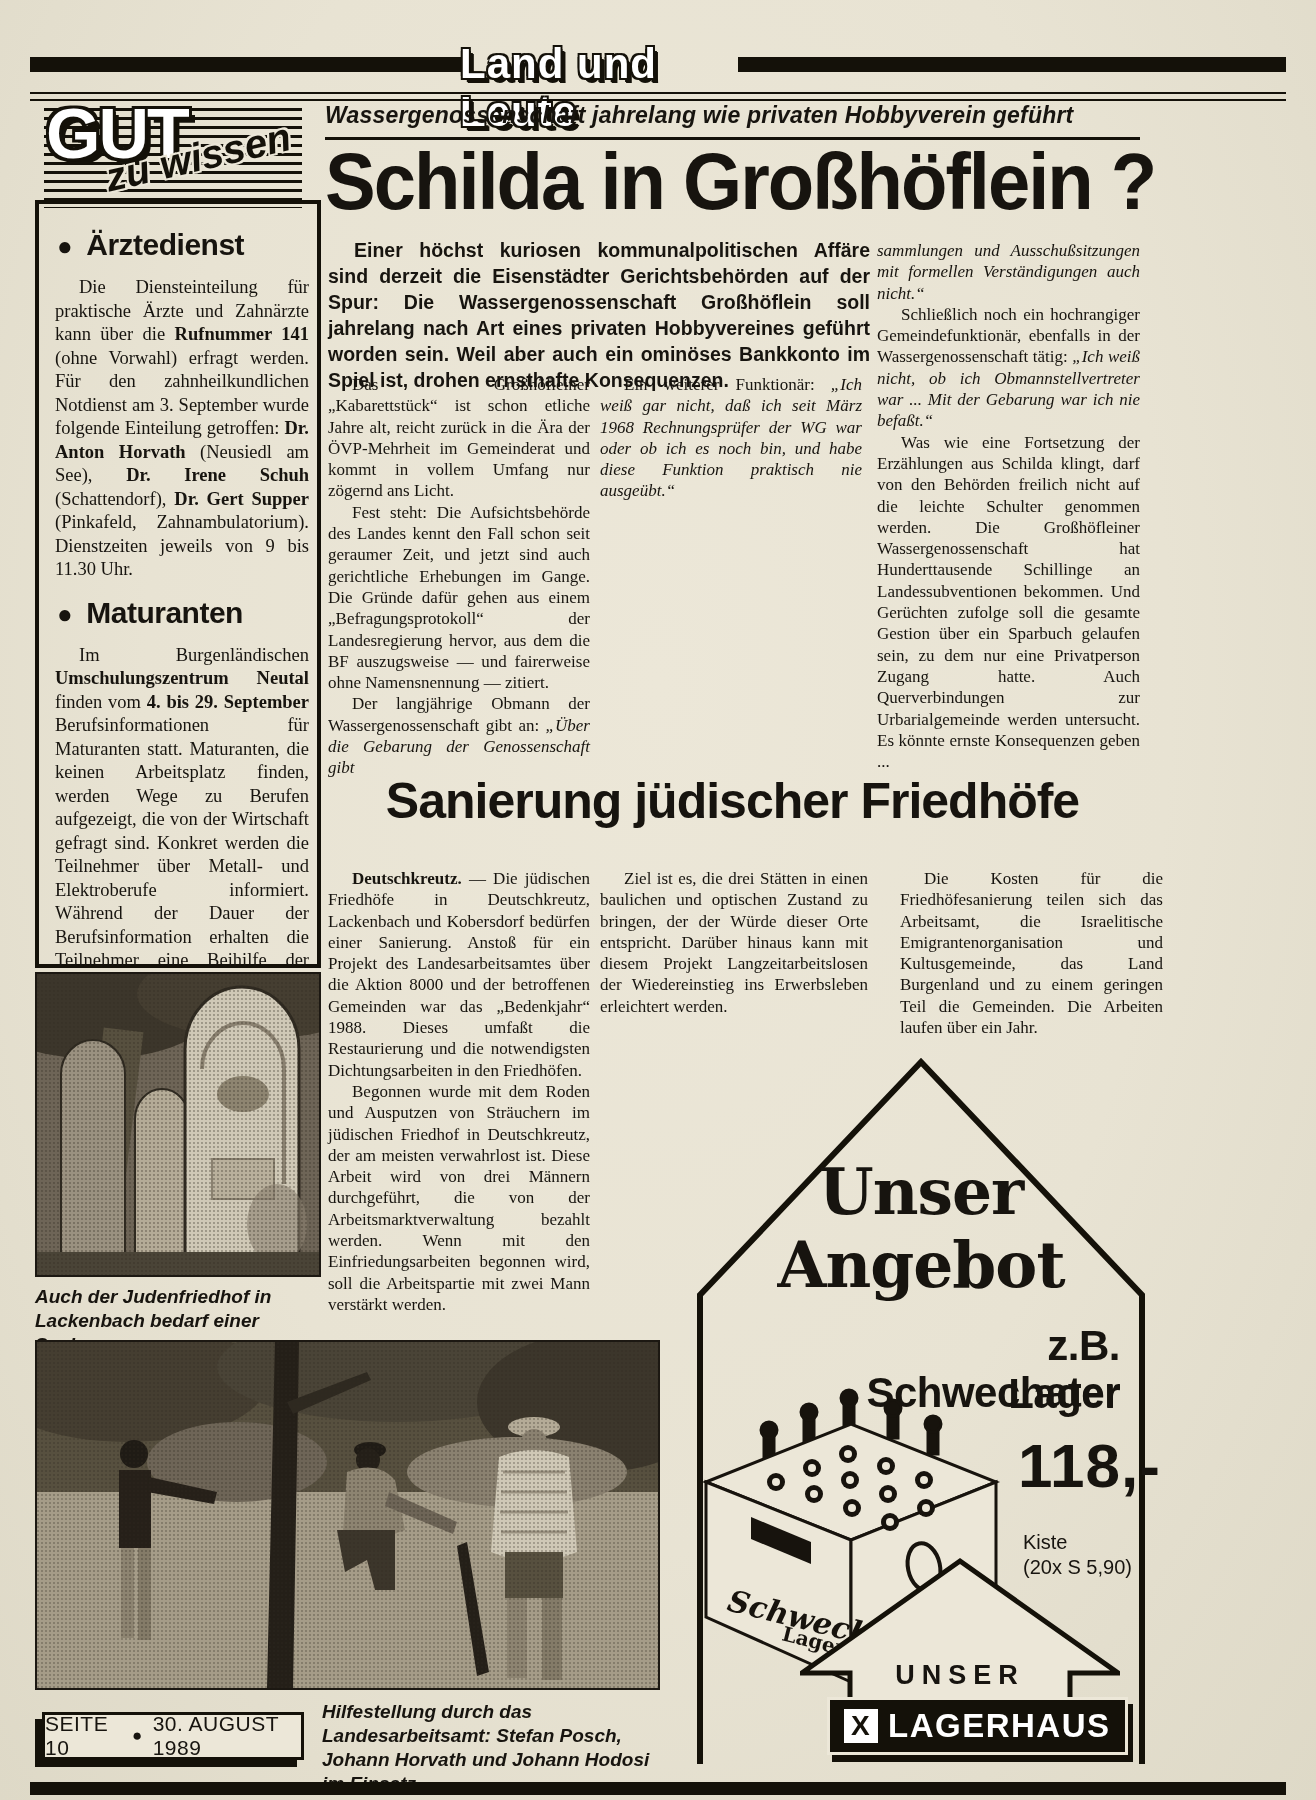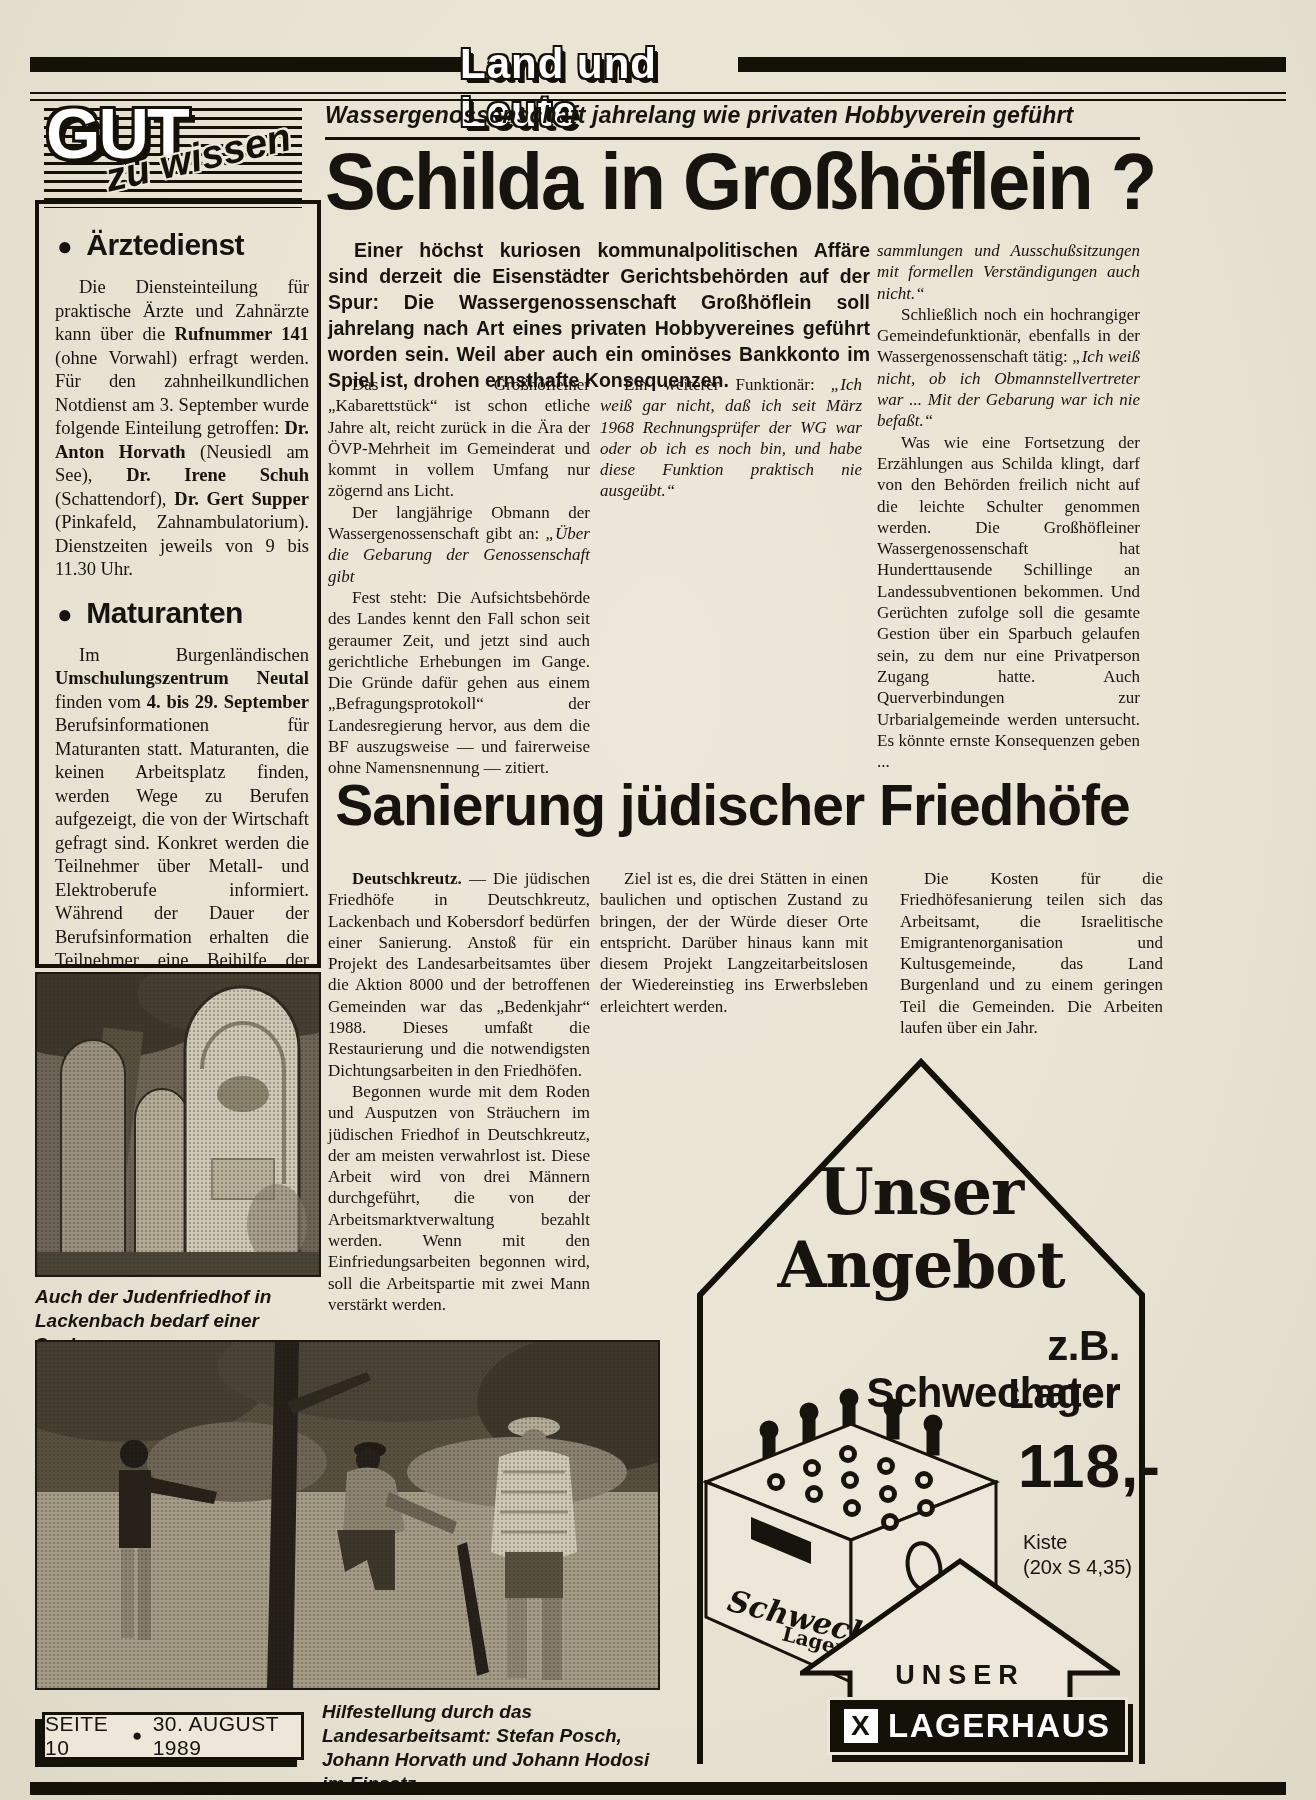--- a/index.html
+++ b/index.html
@@ -31,21 +31,21 @@
   .side-head .dot { font-size:26px; margin-right:14px; }
   .side-par { font-family:"Liberation Serif", serif; font-size:18.5px; line-height:23.5px;
               text-align:justify; text-indent:24px; margin-bottom:14px; }
   .side-par b { font-weight:bold; }
 
   
   .kicker { font-size:23px; font-weight:bold; font-style:italic; letter-spacing:0.2px;
             border-bottom:3px solid #141109; padding-bottom:8px; }
   .headline1 { font-size:76px; font-weight:bold; letter-spacing:-2px; text-align:center;
                transform:scaleY(1.04); transform-origin:top center; white-space:nowrap; }
-  .headline2 { font-size:57px; font-weight:bold; letter-spacing:-1px; text-align:center; white-space:nowrap; }
+  .headline2 { font-size:50px; font-weight:bold; letter-spacing:-1px; text-align:center; white-space:nowrap; }
   .lead { font-size:19.5px; line-height:26px; font-weight:bold; text-align:justify; text-indent:26px; }
   .bodycol p { font-family:"Liberation Serif", serif; font-size:17px; line-height:21.3px;
                text-align:justify; text-indent:24px; }
   .bodycol p.noind { text-indent:0; }
   .q { font-style:italic; }
   .lead-word { font-weight:bold; }
 
   
   .caption { font-size:19px; line-height:24px; font-weight:bold; font-style:italic; }
   .footer-box { border:3px solid #141109; background:#ece7d8; box-shadow:-7px 7px 0 #141109;
@@ -92,22 +92,22 @@
     <div class="side-head"><span class="dot">●</span><span>Maturanten</span></div>
     <p class="side-par"><span>Im Burgenländischen </span><b>Umschulungszentrum Neutal</b><span> finden vom </span><b>4. bis 29. September</b><span> Berufsinformationen für Maturanten statt. Maturanten, die keinen Arbeitsplatz finden, werden Wege zu Berufen aufgezeigt, die von der Wirtschaft gefragt sind. Konkret werden die Teilnehmer über Metall- und Elektroberufe informiert. Während der Dauer der Berufsinformation erhalten die Teilnehmer eine Beihilfe der Arbeitsmarktförderung. Anmeldungen und Auskünfte in allen Arbeitsämtern.</span></p>
   </div>
 
   <div class="abs kicker" style="left:325px; top:102px; width:815px;">Wassergenossenschaft jahrelang wie privaten Hobbyverein geführt</div>
   <div class="abs headline1" style="left:325px; top:136px; width:815px;">Schilda in Großhöflein ?</div>
   <div class="abs lead" style="left:328px; top:237px; width:542px;">Einer höchst kuriosen kommunalpolitischen Affäre sind derzeit die Eisenstädter Gerichtsbehörden auf der Spur: Die Wassergenossenschaft Großhöflein soll jahrelang nach Art eines privaten Hobbyvereines geführt worden sein. Weil aber auch ein ominöses Bankkonto im Spiel ist, drohen ernsthafte Konsequenzen.</div>
 
   <div class="abs bodycol" style="left:328px; top:374px; width:262px;">
     <p>Das Großhöfleiner „Kabarettstück“ ist schon etliche Jahre alt, reicht zurück in die Ära der ÖVP-Mehrheit im Gemeinderat und kommt in vollem Umfang nur zögernd ans Licht.</p>
+    <p>Fest steht: Die Aufsichtsbehörde des Landes kennt den Fall schon seit geraumer Zeit, und jetzt sind auch gerichtliche Erhebungen im Gange. Die Gründe dafür gehen aus einem „Befragungsprotokoll“ der Landesregierung hervor, aus dem die BF auszugsweise — und fairerweise ohne Namensnennung — zitiert.</p>
     <p><span>Der langjährige Obmann der Wassergenossenschaft gibt an: </span><span class="q">„Über die Gebarung der Genossenschaft gibt</span></p>
-    <p>Fest steht: Die Aufsichtsbehörde des Landes kennt den Fall schon seit geraumer Zeit, und jetzt sind auch gerichtliche Erhebungen im Gange. Die Gründe dafür gehen aus einem „Befragungsprotokoll“ der Landesregierung hervor, aus dem die BF auszugsweise — und fairerweise ohne Namensnennung — zitiert.</p>
   </div>
 
   <div class="abs bodycol" style="left:600px; top:374px; width:262px;">
     <p><span>Ein weiterer Funktionär: </span><span class="q">„Ich weiß gar nicht, daß ich seit März 1968 Rechnungsprüfer der WG war oder ob ich es noch bin, und habe diese Funktion praktisch nie ausgeübt.“</span></p>
   </div>
 
   <div class="abs bodycol" style="left:877px; top:240px; width:263px;">
     <p class="q noind">sammlungen und Ausschußsitzungen mit formellen Verständigungen auch nicht.“</p>
     <p><span>Schließlich noch ein hochrangiger Gemeindefunktionär, ebenfalls in der Wassergenossenschaft tätig: </span><span class="q">„Ich weiß nicht, ob ich Obmannstellvertreter war ... Mit der Gebarung war ich nie befaßt.“</span></p>
     <p>Was wie eine Fortsetzung der Erzählungen aus Schilda klingt, darf von den Behörden freilich nicht auf die leichte Schulter genommen werden. Die Großhöfleiner Wassergenossenschaft hat Hunderttausende Schillinge an Landessubventionen bekommen. Und Gerüchten zufolge soll die gesamte Gestion über ein Sparbuch gelaufen sein, zu dem nur eine Privatperson Zugang hatte. Auch Querverbindungen zur Urbarialgemeinde werden untersucht. Es könnte ernste Konsequenzen geben ...</p>
@@ -199,21 +199,21 @@
     <svg class="abs" style="left:0; top:0;" width="486" height="716" viewBox="0 0 486 716">
       <path d="M22,712 L22,243 L243,10 L464,243 L464,712" fill="none" stroke="#141109" stroke-width="6"></path>
     </svg>
     <div class="abs ad-title" style="left:0; top:105px; width:486px;">Unser</div>
     <div class="abs ad-product" style="left:120px; top:270px; width:322px;">z.B. Schwechater</div>
     <div class="abs ad-title" style="left:0; top:178px; width:486px;">Angebot</div>
     <div class="abs ad-product" style="left:120px; top:318px; width:322px;">Lager</div>
     <div class="abs ad-price" style="left:340px; top:378px;">118,-</div>
     <div class="abs ad-unit" style="left:345px; top:478px;">
       <div>Kiste</div>
-      <div>(20x S 4,35)</div>
+      <div>(20x S 5,90)</div>
     </div>
 
     <svg class="abs" style="left:18px; top:330px;" width="310" height="320" viewBox="0 0 310 320">
       <g stroke="#17130d" stroke-width="3" fill="#ece7d8">
         <rect x="68" y="52" width="10" height="26" fill="#17130d"></rect>
         <circle cx="73" cy="48" r="8" fill="#17130d"></circle>
         <rect x="108" y="34" width="10" height="26" fill="#17130d"></rect>
         <circle cx="113" cy="30" r="8" fill="#17130d"></circle>
         <rect x="148" y="20" width="10" height="26" fill="#17130d"></rect>
         <circle cx="153" cy="16" r="8" fill="#17130d"></circle>

